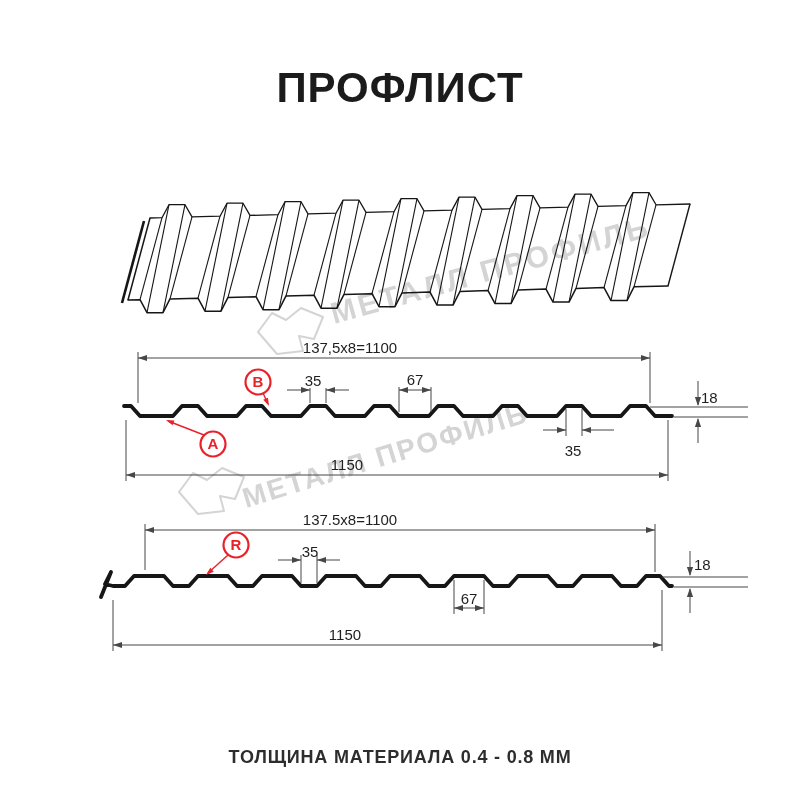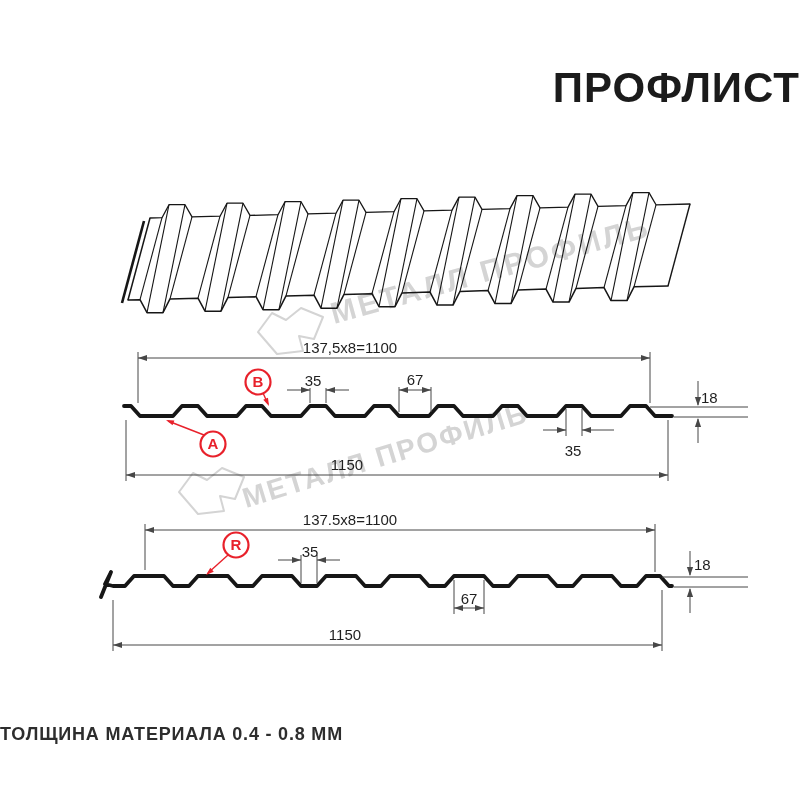--- a/index.html
+++ b/index.html
@@ -1,22 +1,22 @@
 <!DOCTYPE html>
 <html><head>
 <meta charset="utf-8">
 <style>
   html,body{margin:0;padding:0;}
   body{width:800px;height:800px;background:#ffffff;position:relative;overflow:hidden;
        font-family:"Liberation Sans",sans-serif;}
-  header{position:absolute;top:64px;left:0;width:800px;text-align:right;}
+  header{position:absolute;top:64px;left:0;width:800px;text-align:center;}
   h1{margin:0;font-size:42px;font-weight:800;letter-spacing:1px;color:#1b1b1b;
      font-family:"Liberation Sans",sans-serif;}
   .subtitle{margin-top:7px;font-size:20px;font-weight:600;letter-spacing:1px;color:#1b1b1b;}
-  .footer{position:absolute;top:724px;left:0;width:800px;text-align:left;
+  .footer{position:absolute;top:747px;left:0;width:800px;text-align:center;
           font-size:18px;font-weight:600;letter-spacing:0.8px;color:#2d2d2d;}
   svg{position:absolute;top:0;left:0;}
   .dim{font-family:"Liberation Sans",sans-serif;font-size:15px;fill:#1f1f1f;}
   .lab{font-family:"Liberation Sans",sans-serif;font-size:15px;font-weight:bold;
        fill:#e8212b;text-anchor:middle;}
   .labcirc{fill:none;stroke:#e8212b;stroke-width:2.2px;}
   .wm-logo{fill:none;stroke:#d4d4d4;stroke-width:2px;stroke-linejoin:round;}
   .wm-text{font-family:"Liberation Sans",sans-serif;font-weight:bold;font-size:30px;
            fill:#d4d4d4;letter-spacing:3px;}
   .wm-text2{font-family:"Liberation Sans",sans-serif;font-weight:bold;font-size:28px;

